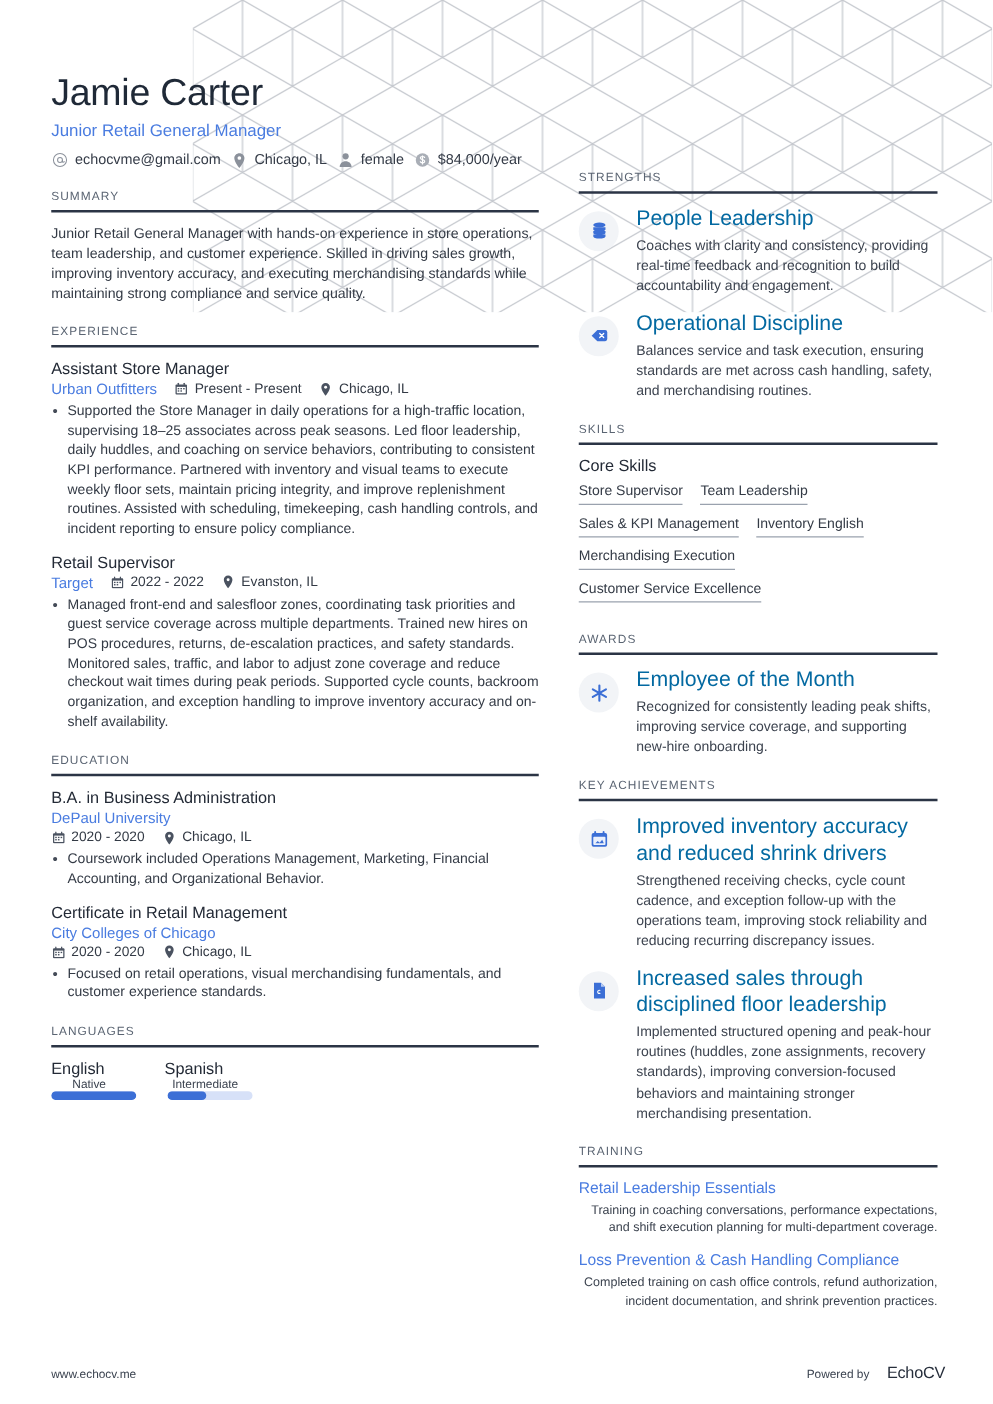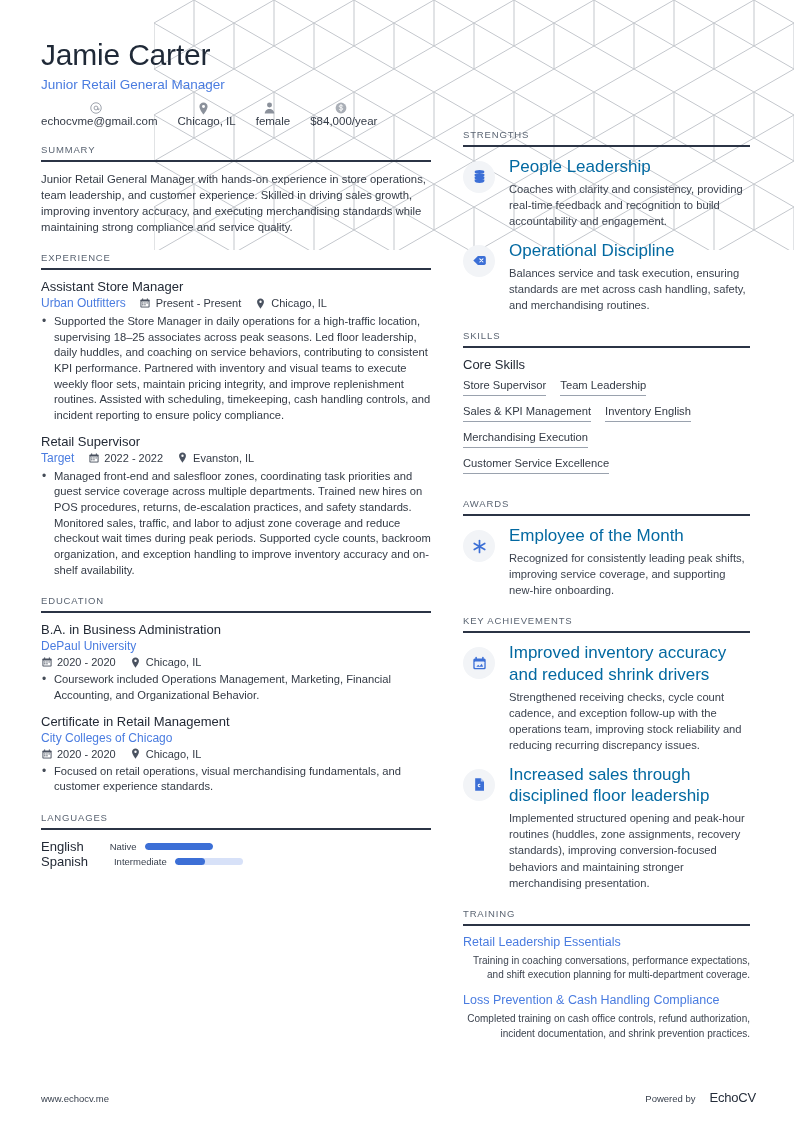--- a/index.html
+++ b/index.html
@@ -13,33 +13,33 @@
 
   
   .bg-pattern {
     position: absolute; top: 0; right: 0;
     width: 640px; height: 250px;
     opacity: .85; pointer-events: none;
   }
   .bg-pattern svg { display:block; width:100%; height:100%; }
 
   
-  .content { position: relative; padding: 38px 38px 0 41px; }
+  .content { position: relative; padding: 58px 38px 0 41px; }
   .columns { display: flex; gap: 32px; align-items: flex-start; }
   .col-left  { width: 390px; flex: none; }
   .col-right { width: 287px; flex: none; padding-top: 2px; }
 
   
   .name {
     font-size: 30px; font-weight: 400; letter-spacing: -0.2px;
     color: #1f2937; line-height: 1.15; margin-bottom: 4px;
   }
   .jobtitle { font-size: 13.5px; color: #4a7ce0; margin-bottom: 10px; }
   .contact-row { display: flex; align-items: center; flex-wrap: wrap; gap: 0px; font-size: 11.5px; color: #343b47; }
-  .contact-item { display: inline-flex; align-items: center; margin-right: 20px; flex-direction: column; }
+  .contact-item { display: inline-flex; align-items: center; margin-right: 8px; }
   .contact-item .ic { width: 13px; height: 13px; margin-right: 6px; flex: none; display:inline-flex; align-items:center; justify-content:center; }
   .contact-item .ic svg { display:block; }
 
   
   .section { margin-top: 17px; }
   .sec-head {
     font-size: 9.5px; letter-spacing: 0.85px; color: #5a6472;
     text-transform: uppercase; padding-bottom: 5px;
   }
   .sec-rule { height: 2px; background: #2b3445; margin-bottom: 9px; }
@@ -58,21 +58,21 @@
   ul.bullets li {
     position: relative; padding-left: 13px; font-size: 11.2px;
     line-height: 1.4; color: #333a45; margin-bottom: 1px;
   }
   ul.bullets li::before {
     content: "•"; position: absolute; left: 1px; top: -1px; color: #444b57; font-size: 12px;
   }
 
   
   .lang-row { display: flex; align-items: center; gap: 0; flex-wrap: wrap; }
-  .lang-block { display: flex; align-items: center; margin-right: 22px; }
+  .lang-block { display: flex; align-items: center; margin-right: 22px; flex-direction: column; }
   .lang-name { font-size: 13px; color: #232a36; margin-right: 26px; }
   .lang-level { font-size: 9.5px; color: #3a424f; margin-right: 8px; }
   .bar { width: 68px; height: 7px; border-radius: 4px; background: #d7e1f8; position: relative; overflow: hidden; }
   .bar > i { display: block; height: 100%; border-radius: 4px; background: #3c6fd6; }
 
   
   .item-row { display: flex; align-items: flex-start; margin-bottom: 11px; }
   .badge {
     width: 32px; height: 32px; border-radius: 50%; background: #f2f4f7;
     flex: none; margin-right: 14px; margin-top: 5px;

